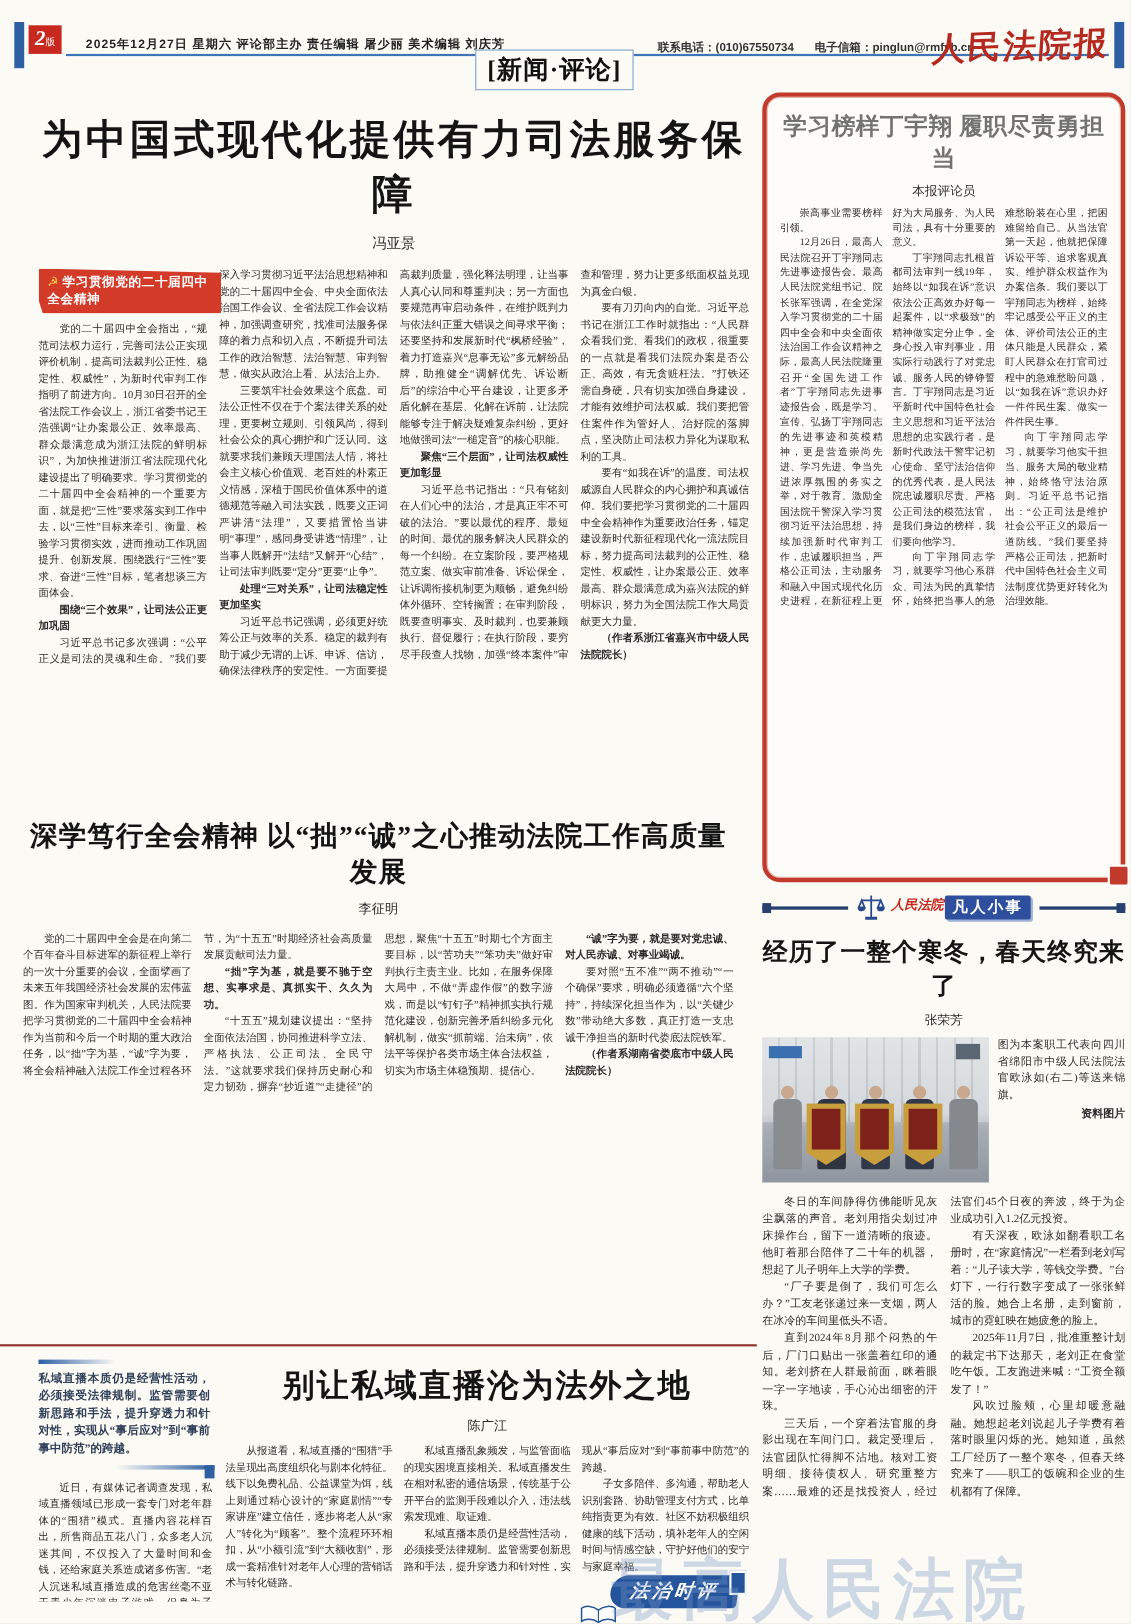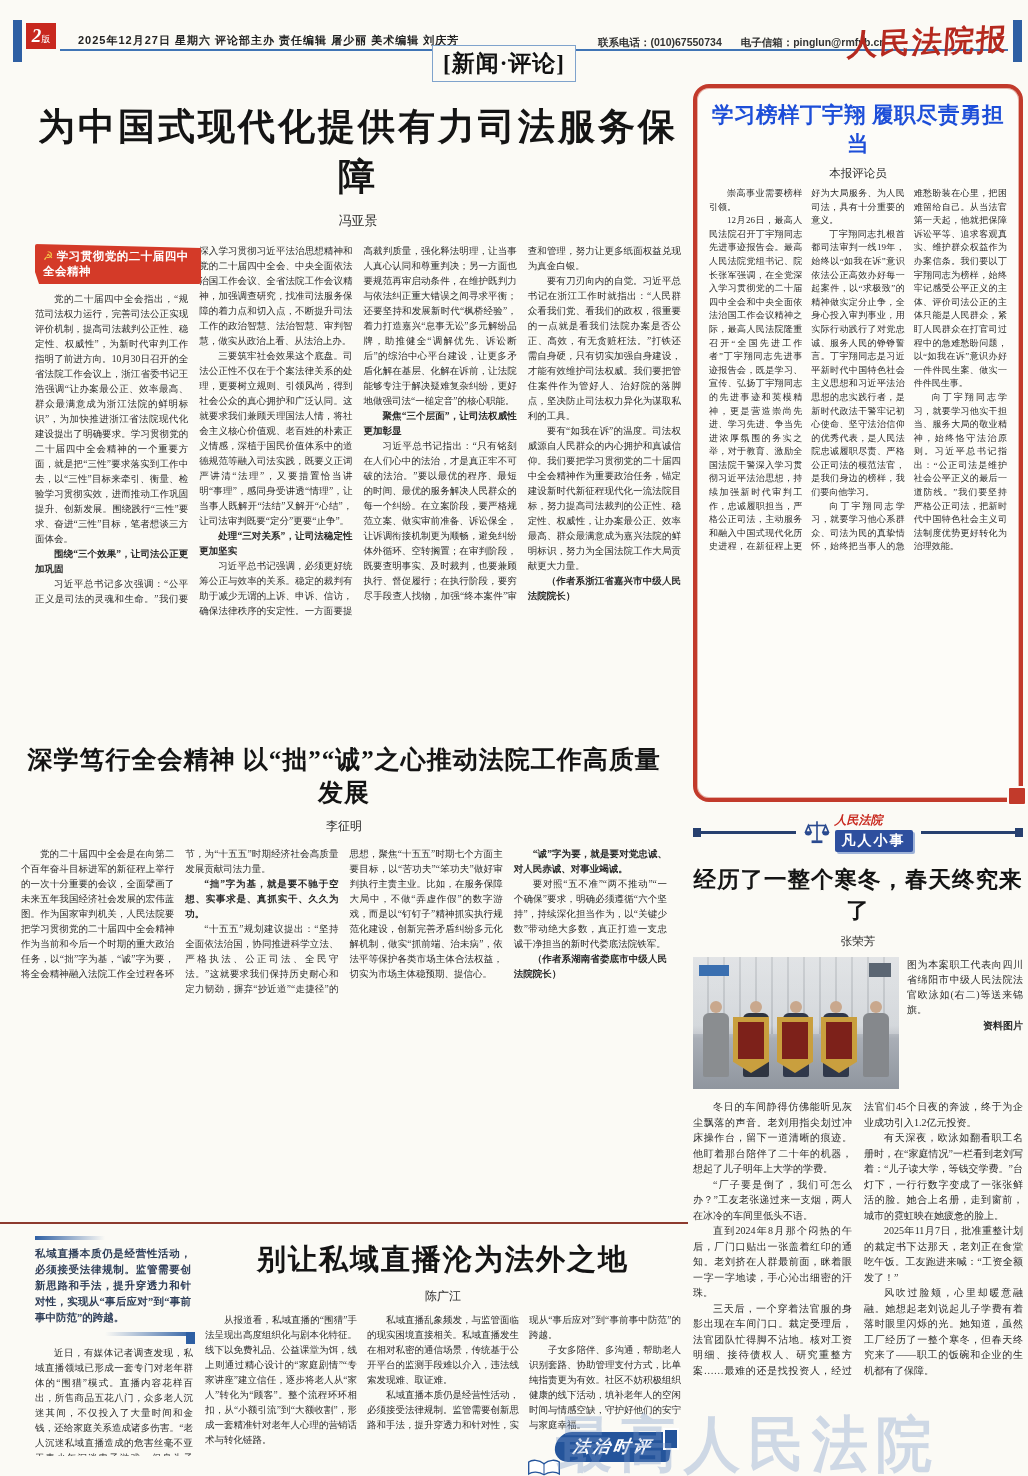--- a/index.html
+++ b/index.html
@@ -34,37 +34,37 @@
              font-size:9.5px;line-height:15px;overflow:hidden;}
   .badge{width:152px;background:#d43a28;color:#fff;font-size:11.5px;font-weight:bold;
          padding:5px 6px 5px 8px;margin-bottom:8px;border-radius:2px;position:relative;
          clip-path:polygon(0 0,100% 4px,100% 100%,4px 100%,0 70%);
          font-family:"Liberation Sans",sans-serif;letter-spacing:.5px;}
   .badge .emblem{color:#f4c84a;margin-right:3px;font-family:"DejaVu Sans",sans-serif;}
   
   .commentary{position:absolute;left:693px;top:84px;width:330px;height:718px;background:#fdfcf8;
               border:4px solid #c23a2b;border-radius:16px;box-shadow:inset 0 0 0 1px #e5b3a8;
               padding:10px 12px;box-sizing:border-box;}
-  .commentary h2{margin:2px 0 0;text-align:center;font-size:21.5px;letter-spacing:.5px;color:#1d4ed8;}
+  .commentary h2{margin:2px 0 0;text-align:center;font-size:21.5px;letter-spacing:.5px;color:#737373;}
   .commentary .byline{text-align:center;font-size:11.5px;margin:8px 0 6px;}
   .commentary .body{height:620px;column-count:3;column-gap:9px;font-size:9px;line-height:13.6px;overflow:hidden;}
   .corner-ornament{position:absolute;right:-8px;bottom:-8px;width:16px;height:16px;background:#c23a2b;
                    border:2px solid #fdfcf8;border-radius:3px;}
   
   .story{position:absolute;left:693px;top:812px;width:330px;}
   .story-kicker{display:flex;align-items:center;}
   .story-kicker .rule{flex:1;height:3px;background:#27406f;position:relative;}
   .story-kicker .rule::before{content:"";position:absolute;top:-3px;width:8px;height:9px;background:#27406f;}
   .story-kicker .rule.l::before{left:0;}
   .story-kicker .rule.r::before{right:0;}
   .kicker-center{display:flex;align-items:center;padding:0 8px;gap:5px;}
   .kicker-red{color:#c8281e;font-size:12px;font-weight:bold;font-style:italic;}
   .kicker-blue{background:#2e4f9e;color:#fff;font-size:14px;font-weight:bold;padding:2px 7px;
                border-radius:2px;letter-spacing:2px;box-shadow:2px 2px 0 #9fb3d8;}
-  .kicker-stack{display:flex;flex-direction:column;align-items:flex-start;gap:1px;}
+  .kicker-stack{display:flex;flex-direction:row;align-items:flex-start;gap:1px;}
   .story h2{margin:12px 0 0;text-align:center;font-size:22.5px;letter-spacing:1px;color:#141414;}
   .story .byline{text-align:center;font-size:11.5px;margin:8px 0 8px;}
   .photo-row{display:flex;gap:8px;}
   .photo{position:relative;width:206px;height:132px;overflow:hidden;flex:none;
          background:linear-gradient(180deg,#d8dbde 0%,#c6cbd0 52%,#a9aeb6 62%,#8f959e 100%);}
   .photo .stripes{position:absolute;inset:0;background:repeating-linear-gradient(90deg,rgba(255,255,255,.25) 0 14px,rgba(0,0,0,.05) 14px 16px);height:58%;}
   .photo .sign{position:absolute;left:6px;top:8px;width:30px;height:11px;background:#3a6fb0;}
   .photo .sign2{position:absolute;right:8px;top:6px;width:22px;height:14px;background:#5b6673;}
   .person{position:absolute;bottom:12px;width:26px;height:64px;border-radius:6px 6px 2px 2px;}
   .person::before{content:"";position:absolute;top:-12px;left:7px;width:12px;height:12px;border-radius:50%;background:#c9a astunned;}

